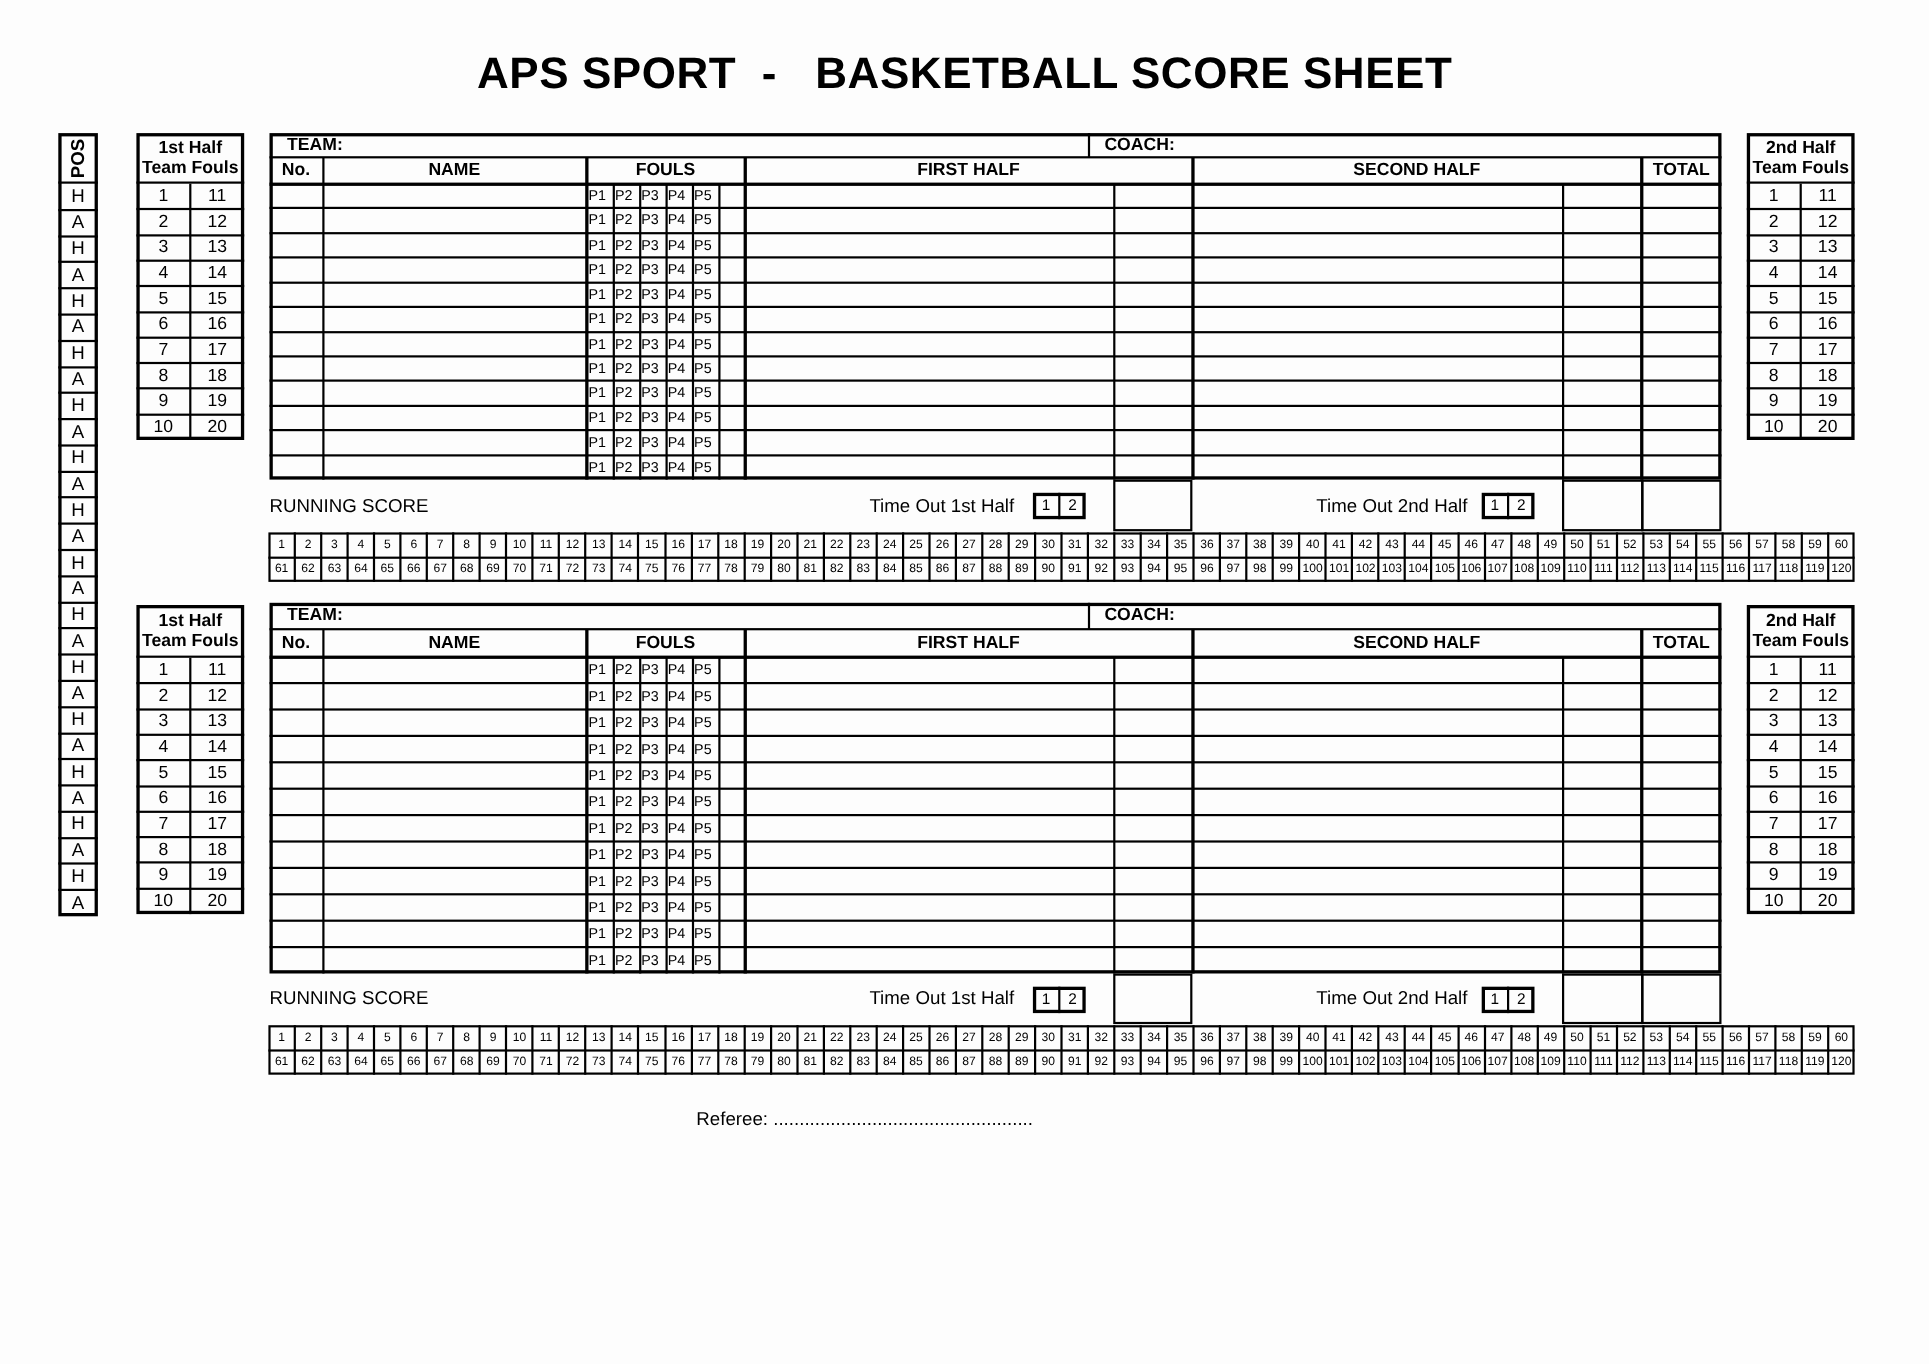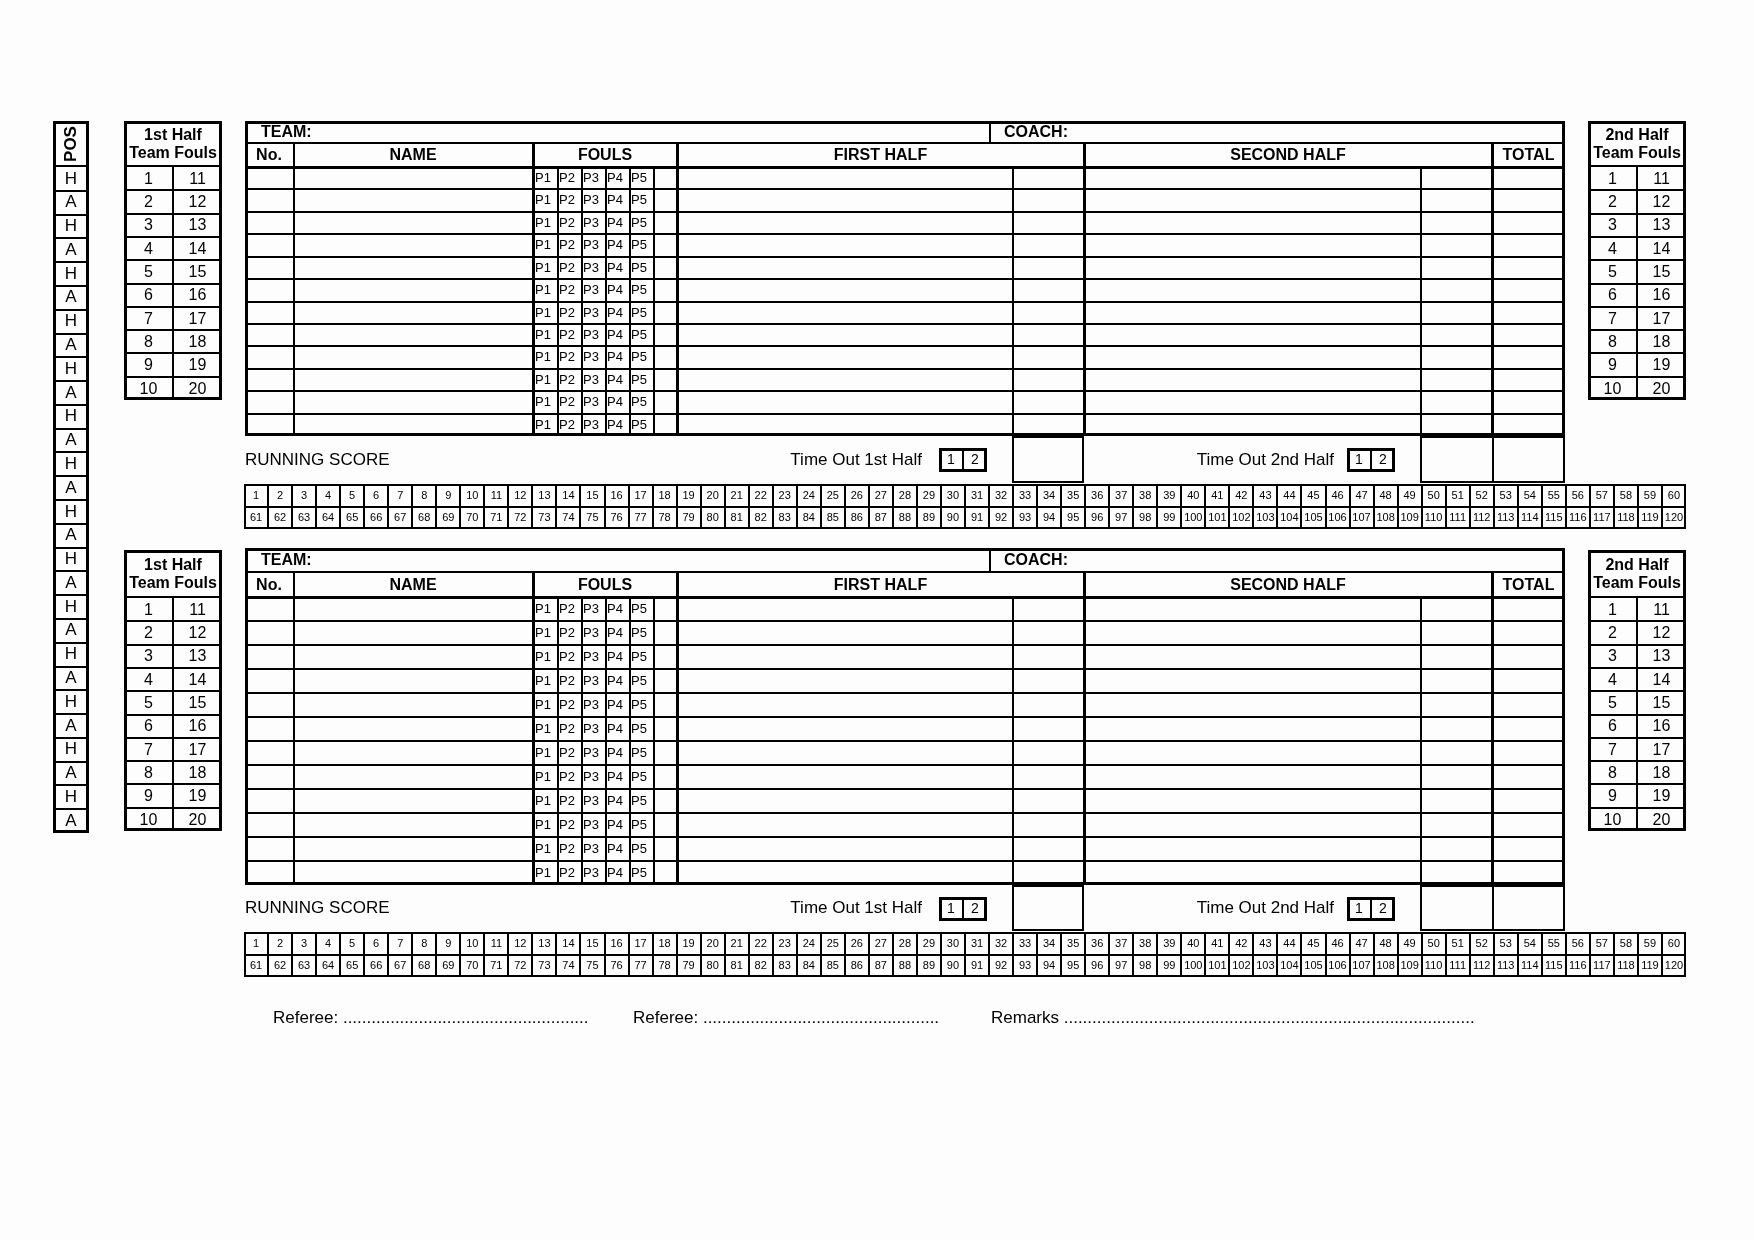--- a/index.html
+++ b/index.html
@@ -12,20 +12,21 @@
   .r { justify-content:flex-end; text-align:right; }
   .b { font-weight:bold; }
   .col { flex-direction:column; }
   .title { left:0; top:44px; width:1754px; height:46px; font-size:40px; letter-spacing:.5px; }
   .rot { transform:rotate(-90deg); }
 </style>
 </head>
 <body>
 
 <div class="sheet" id="sheet">
+  <div class="t c b title">APS SPORT  -   BASKETBALL SCORE SHEET</div>
 <div class="abs " style="left: 53px; top: 121px; width: 36px; height: 712px; border: 3px solid rgb(0, 0, 0);"></div>
     <div class="abs " style="left: 53px; top: 165px; width: 36px; height: 2px; background: rgb(0, 0, 0);"></div>
     <div class="t c b rot" style="left: 41px; top: 121px; width: 60px; height: 46px; font-size: 17px;">POS</div>
     <div class="t c" style="left: 53px; top: 167px; width: 36px; height: 23.7857px; font-size: 17px;">H</div>
     <div class="abs " style="left: 53px; top: 189.786px; width: 36px; height: 2px; background: rgb(0, 0, 0);"></div>
     <div class="t c" style="left: 53px; top: 190.786px; width: 36px; height: 23.7857px; font-size: 17px;">A</div>
     <div class="abs " style="left: 53px; top: 213.571px; width: 36px; height: 2px; background: rgb(0, 0, 0);"></div>
     <div class="t c" style="left: 53px; top: 214.571px; width: 36px; height: 23.7857px; font-size: 17px;">H</div>
     <div class="abs " style="left: 53px; top: 237.357px; width: 36px; height: 2px; background: rgb(0, 0, 0);"></div>
     <div class="t c" style="left: 53px; top: 238.357px; width: 36px; height: 23.7857px; font-size: 17px;">A</div>
@@ -782,16 +783,14 @@
     <div class="t c" style="left: 1565.83px; top: 933px; width: 24.0333px; height: 21px; font-size: 11px;">56</div>
     <div class="t c" style="left: 1565.83px; top: 955px; width: 24.0333px; height: 21px; font-size: 11px;">116</div>
     <div class="t c" style="left: 1589.87px; top: 933px; width: 24.0333px; height: 21px; font-size: 11px;">57</div>
     <div class="t c" style="left: 1589.87px; top: 955px; width: 24.0333px; height: 21px; font-size: 11px;">117</div>
     <div class="t c" style="left: 1613.9px; top: 933px; width: 24.0333px; height: 21px; font-size: 11px;">58</div>
     <div class="t c" style="left: 1613.9px; top: 955px; width: 24.0333px; height: 21px; font-size: 11px;">118</div>
     <div class="t c" style="left: 1637.93px; top: 933px; width: 24.0333px; height: 21px; font-size: 11px;">59</div>
     <div class="t c" style="left: 1637.93px; top: 955px; width: 24.0333px; height: 21px; font-size: 11px;">119</div>
     <div class="t c" style="left: 1661.97px; top: 933px; width: 24.0333px; height: 21px; font-size: 11px;">60</div>
     <div class="t c" style="left: 1661.97px; top: 955px; width: 24.0333px; height: 21px; font-size: 11px;">120</div>
-    <div class="t " style="left: 273px; top: 1006px; width: 370px; height: 24px; font-size: 17px;">Referee: ....................................................</div>
     <div class="t " style="left: 633px; top: 1006px; width: 350px; height: 24px; font-size: 17px;">Referee: ..................................................</div>
-    <div class="t " style="left: 991px; top: 1006px; width: 560px; height: 24px; font-size: 17px;">Remarks .......................................................................................</div>
   </div>
 
 </body></html>

